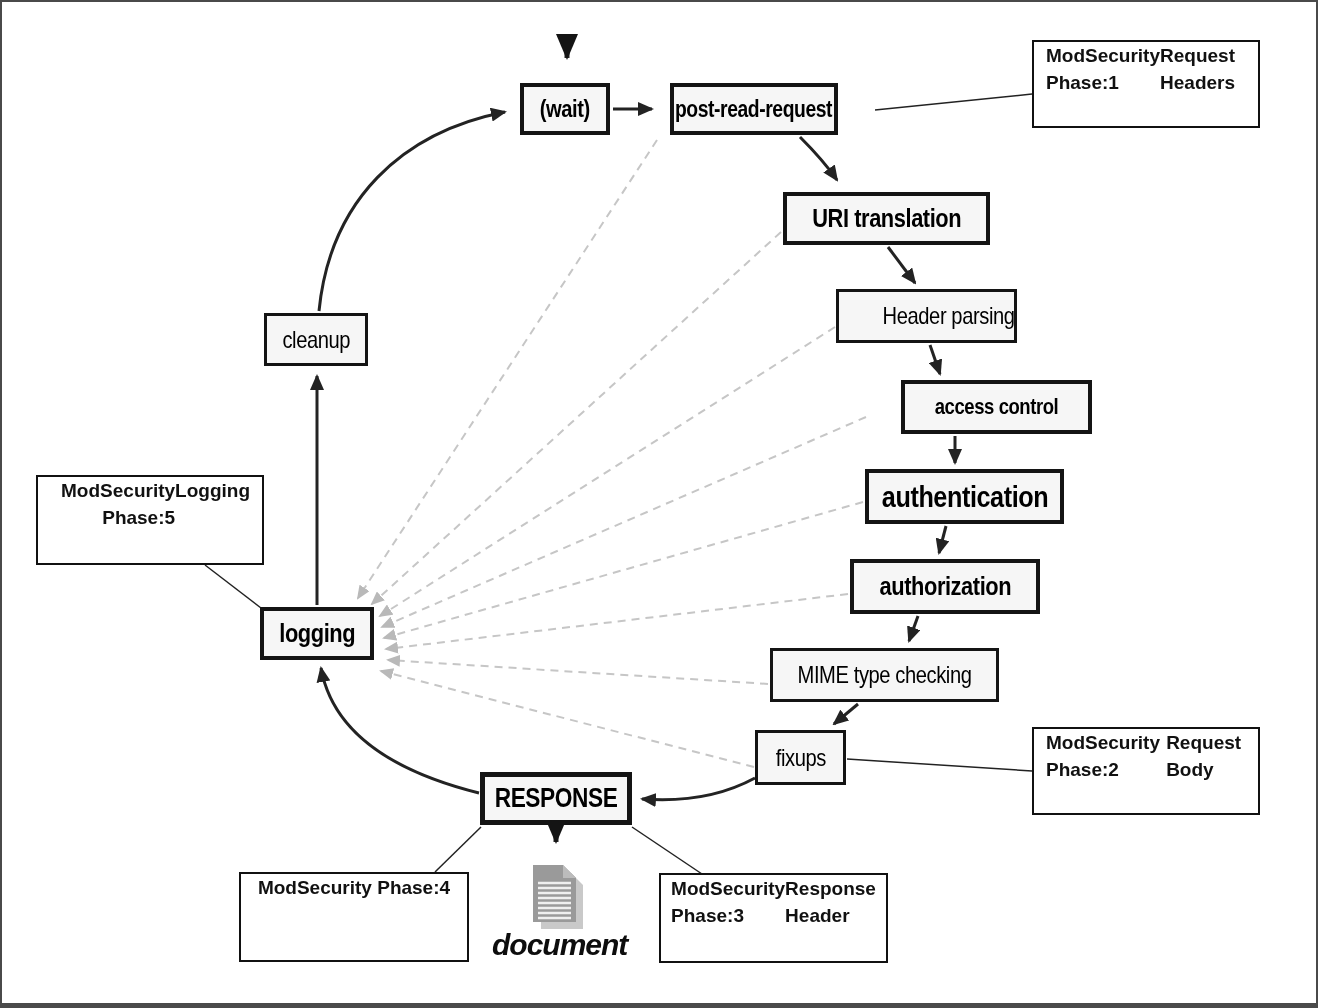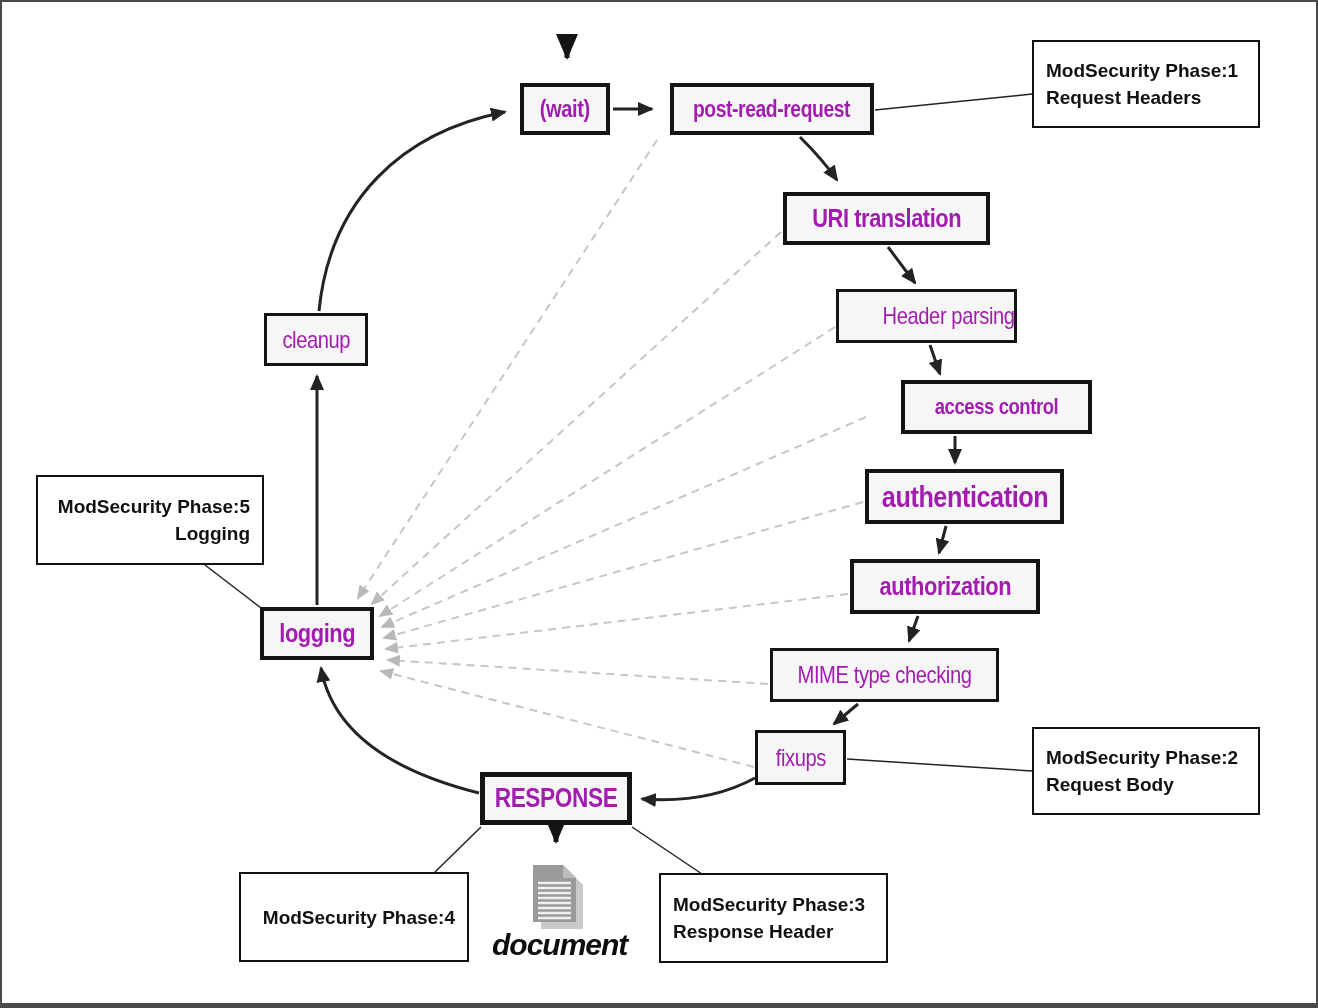--- a/index.html
+++ b/index.html
@@ -12,32 +12,32 @@
     border-bottom-width:5px;
     font-family:"Liberation Sans", sans-serif;
     overflow:hidden;
   }
   #wires{position:absolute;left:0;top:0;width:1318px;height:1008px;z-index:1;}
   .node{
     position:absolute;z-index:2;
     background:#f6f6f6;
     border:4px solid #141414;
     display:flex;align-items:center;justify-content:center;
-    color:#a21caf;font-weight:700;
+    color:#000000;font-weight:700;
     box-sizing:border-box;
     white-space:nowrap;
   }
   .node--light{border-width:3px;font-weight:400;}
   .nl{display:inline-block;transform:scaleX(0.84);letter-spacing:-0.5px;}
   .callout{
     position:absolute;z-index:2;
     background:#ffffff;
     border:2px solid #111111;
     box-sizing:border-box;
-    display:flex;flex-direction:column;justify-content:center;
+    display:flex;justify-content:center;
     font-size:19px;font-weight:700;line-height:27px;color:#111;
     padding:0 12px;
   }
   .callout--left{text-align:left;}
   .callout--right{text-align:right;}
   #doc-icon{position:absolute;z-index:2;}
   #doc-label{
     position:absolute;z-index:2;
     text-align:center;
     font-size:30px;font-weight:700;font-style:italic;
@@ -96,21 +96,21 @@
       <path d="M203,563 L259,606"></path>
       <path d="M479,825 L433,870"></path>
       <path d="M630,825 L700,872"></path>
     </g>
   </svg>
 
   <div class="node" style="left:518px;top:81px;width:90px;height:52px;font-size:24px;">
     <span class="nl">(wait)</span>
   </div>
 
-  <div class="node" style="left:668px;top:81px;width:204px;height:52px;font-size:23px;">
+  <div class="node" style="left:668px;top:81px;width:168px;height:52px;font-size:23px;">
     <span class="nl">post-read-request</span>
   </div>
 
   <div class="node" style="left:781px;top:190px;width:207px;height:53px;font-size:26px;">
     <span class="nl">URI translation</span>
   </div>
 
   <div class="node node--light" style="left:834px;top:287px;width:181px;height:54px;font-size:24px;padding-left:44px;">
     <span class="nl">Header parsing</span>
   </div>

